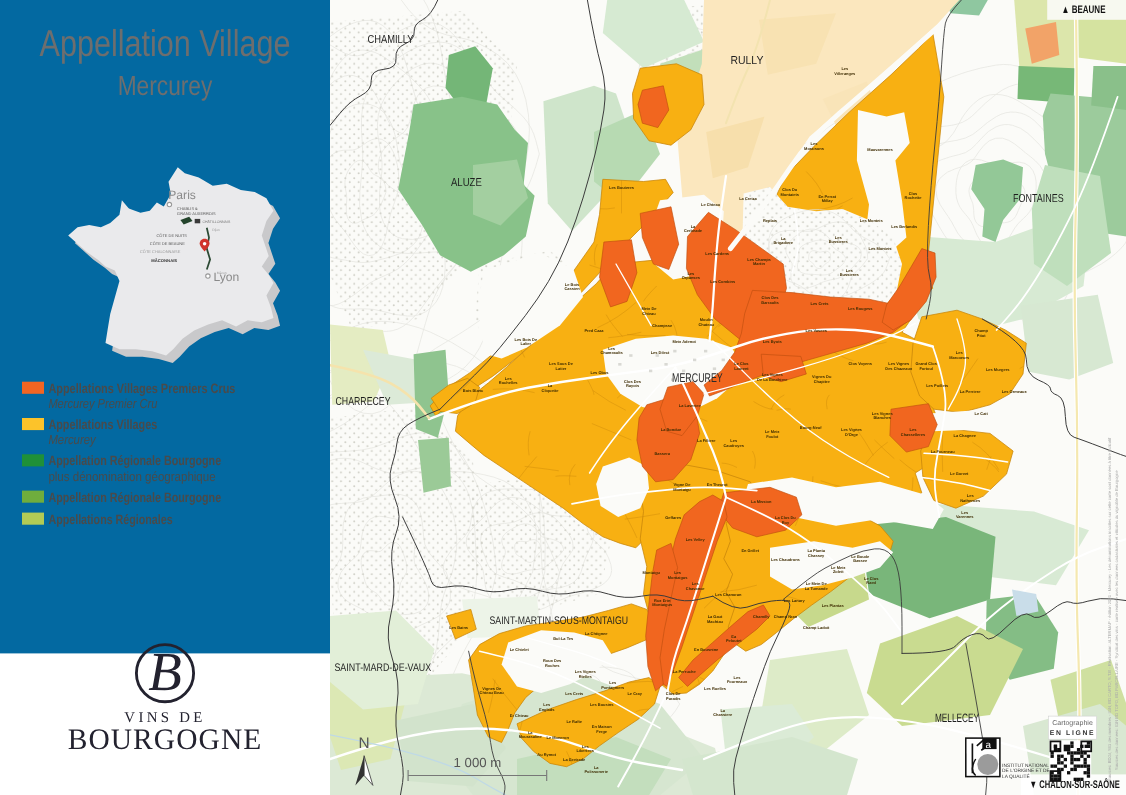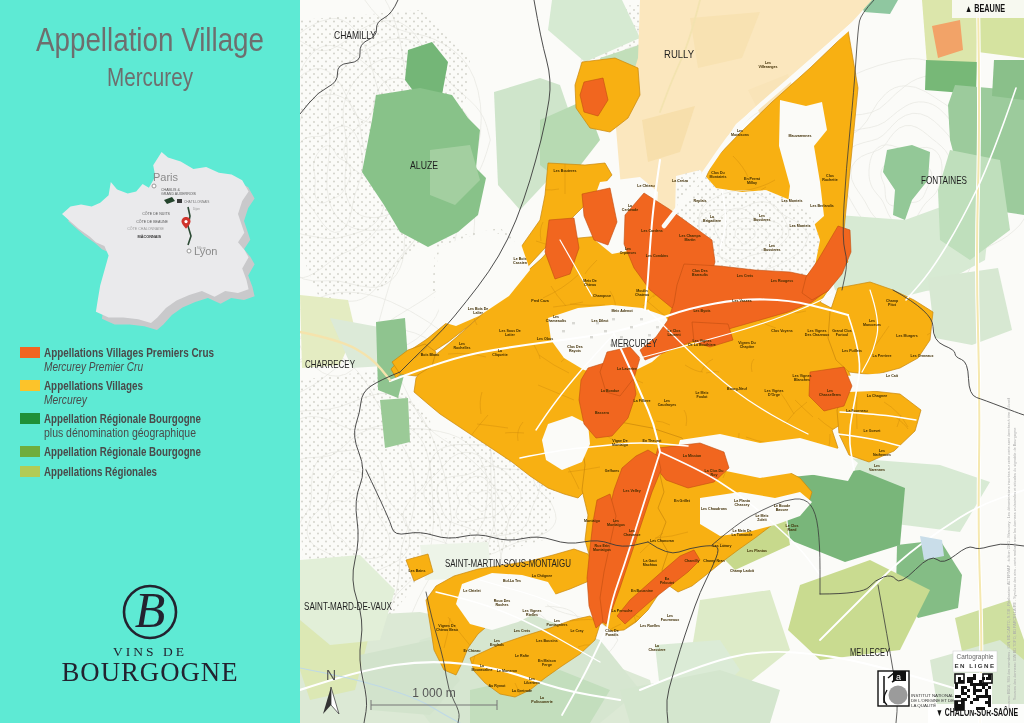--- a/index.html
+++ b/index.html
@@ -1,16 +1,16 @@
 <!DOCTYPE html>
 <html><head><meta charset="utf-8">
 <style>
 html,body{margin:0;padding:0;width:1024px;height:723px;overflow:hidden;background:#fff;}
 #page{position:relative;width:1024px;height:723px;font-family:"Liberation Sans",sans-serif;}
-#sidebar{position:absolute;left:0;top:0;width:300px;height:723px;background:#5eead4;}
+#sidebar{position:absolute;left:0;top:0;width:300px;height:594px;background:#0369a1;}
 #map{position:absolute;left:300px;top:0;width:724px;height:723px;}
 </style></head>
 <body>
 <div id="page">
 
 <div id="sidebar"><svg width="300" height="723" viewBox="0 0 300 723" xmlns="http://www.w3.org/2000/svg">
 
 <text x="150" y="51" font-family="Liberation Sans, sans-serif" font-size="34" fill="#6E6E6E" text-anchor="middle" textLength="228" lengthAdjust="spacingAndGlyphs">Appellation Village</text>
 
 <text x="150" y="86" font-family="Liberation Sans, sans-serif" font-size="25" fill="#6E6E6E" text-anchor="middle" textLength="86" lengthAdjust="spacingAndGlyphs">Mercurey</text>

